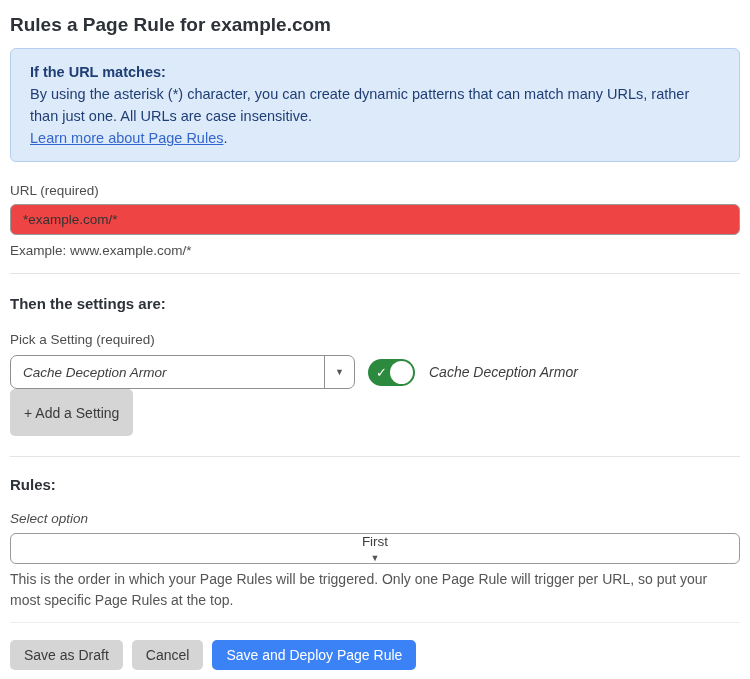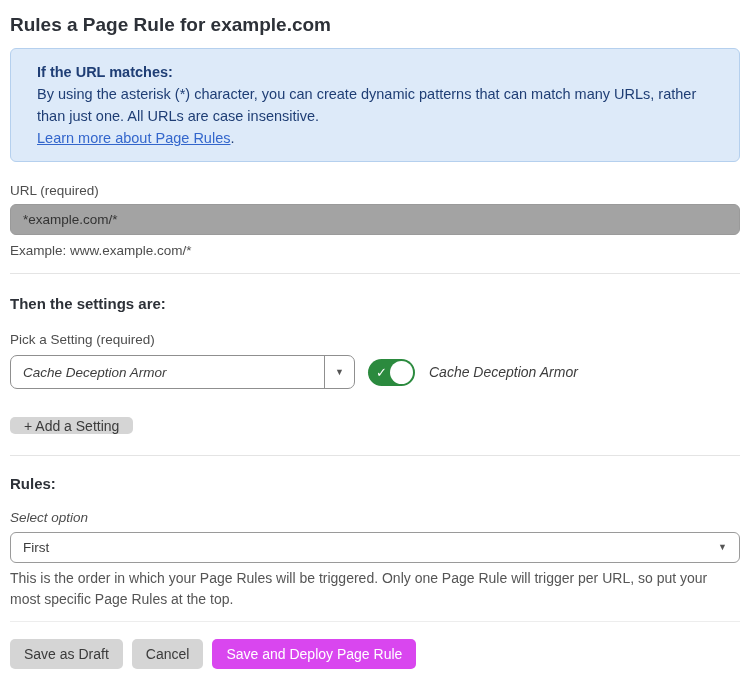--- a/index.html
+++ b/index.html
@@ -19,21 +19,21 @@
     line-height: 26px;
     font-weight: 700;
     color: #2d3138;
   }
 
   .info-box {
     margin-top: 10px;
     background: #ddeaf9;
     border: 1px solid #b5d0ee;
     border-radius: 6px;
-    padding: 12px 26px;
+    padding: 12px 19px;
     font-size: 14.5px;
     line-height: 22px;
     color: #1f3e75;
   }
   .info-box .info-heading { font-weight: 700; }
   .info-box a {
     color: #3366cc;
     text-decoration: underline;
     cursor: pointer;
   }
@@ -49,21 +49,21 @@
     display: block;
     width: 100%;
     margin-top: 5px;
     height: 31px;
     padding: 0 12px;
     font-size: 13.5px;
     font-family: "Liberation Sans", "DejaVu Sans", sans-serif;
     color: #333333;
     border: 1px solid #9a9a9a;
     border-radius: 6px;
-    background: #a3a3a3;
+    background: #ef4444;
     outline: none;
   }
 
   .helper-text {
     margin-top: 7px;
     font-size: 13.5px;
     line-height: 17px;
     color: #4d4d4d;
   }
 
@@ -162,35 +162,36 @@
     justify-content: center;
     height: 30px;
     padding: 0 14px;
     border: none;
     border-radius: 5px;
     font-size: 14px;
     font-family: "Liberation Sans", "DejaVu Sans", sans-serif;
     cursor: pointer;
   }
   .btn-gray { background: #d5d5d5; color: #3b3b3b; }
-  .btn-blue { background: #d946ef; color: #ffffff; }
-
-  .add-setting-btn { margin-top: 28px; height: 17px; }
+  .btn-blue { background: #3b82f6; color: #ffffff; }
+
+  .add-setting-btn { height: 47px; }
 
   .order-select {
     margin-top: 6px;
     width: 100%;
     height: 31px;
     border: 1px solid #9a9a9a;
     border-radius: 6px;
     display: flex;
     align-items: center;
     padding: 0 12px;
     background: #ffffff;
     cursor: pointer;
+    flex-direction: column;
   }
   .order-select .select-value {
     flex: 1;
     font-size: 13.5px;
     color: #3d3d3d;
   }
 
   .order-helper {
     margin-top: 5px;
     font-size: 14px;

